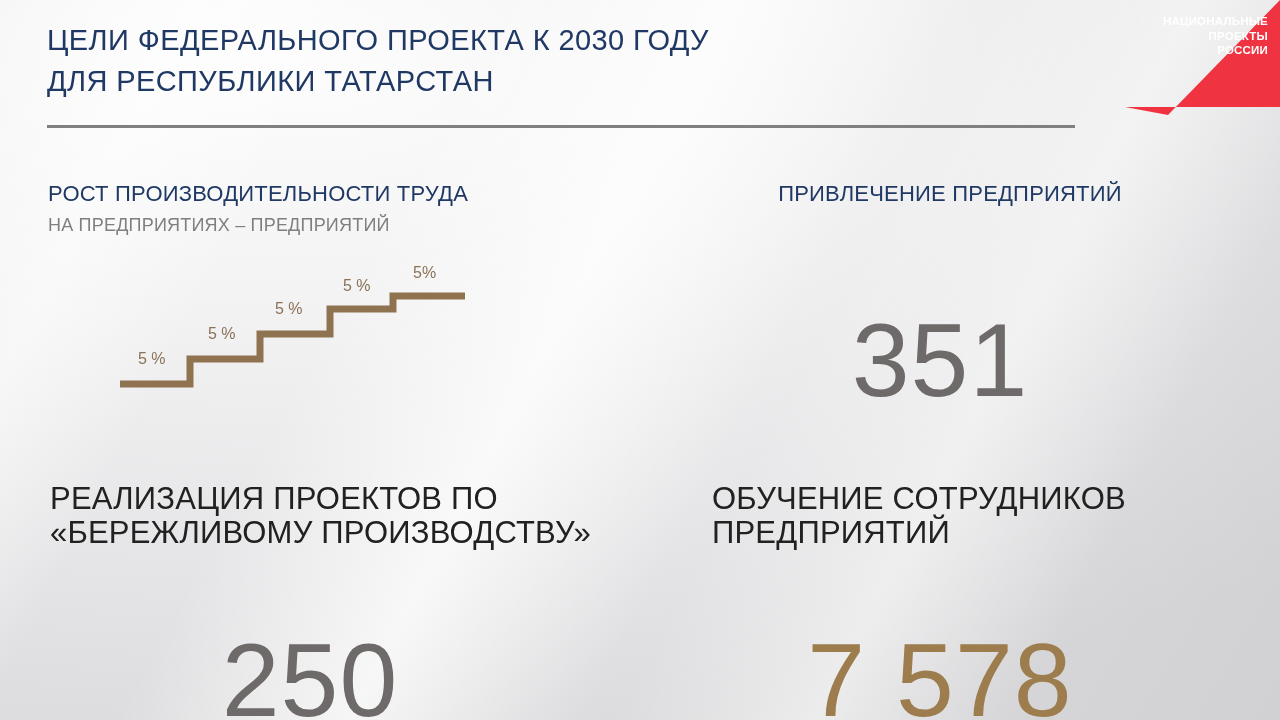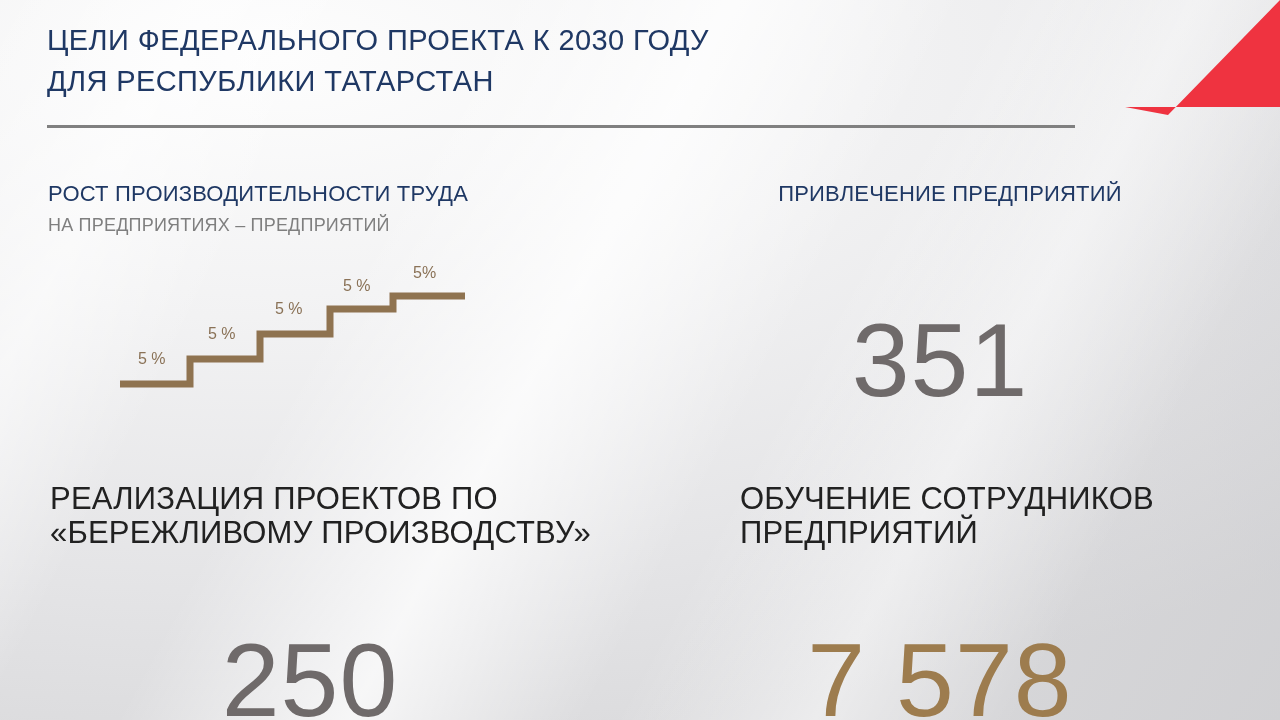--- a/index.html
+++ b/index.html
@@ -141,20 +141,23 @@
 
   <div class="slide-title">ЦЕЛИ ФЕДЕРАЛЬНОГО ПРОЕКТА К 2030 ГОДУ
 ДЛЯ РЕСПУБЛИКИ ТАТАРСТАН</div>
 
   <div class="title-divider"></div>
 
   <div class="logo">
     <svg width="175" height="115" viewBox="0 0 175 115">
       <polygon points="63,115 175,0 175,107 20,107" fill="#ef3340"></polygon>
     </svg>
+    <div class="logo-text">НАЦИОНАЛЬНЫЕ
+ПРОЕКТЫ
+РОССИИ</div>
   </div>
 
   <div class="block" style="left:48px; top:178px; width:640px;">
     <div class="sec-head-blue">РОСТ ПРОИЗВОДИТЕЛЬНОСТИ ТРУДА</div>
     <div class="sec-sub-gray">НА ПРЕДПРИЯТИЯХ – ПРЕДПРИЯТИЙ</div>
   </div>
 
   <div id="stairs-wrap">
     <svg id="stairs-svg" width="380" height="160" viewBox="0 0 380 160">
       <polyline points="10,122 80,122 80,97 150,97 150,72 220,72 220,47 283,47 283,34 355,34" fill="none" stroke="#8f7350" stroke-width="7" stroke-linecap="butt" stroke-linejoin="miter"></polyline>
@@ -172,19 +175,19 @@
     <div class="sec-head-blue">ПРИВЛЕЧЕНИЕ ПРЕДПРИЯТИЙ</div>
   </div>
   <div class="block bignum gray" style="left:690px; top:268px; width:500px;">351</div>
 
   <div class="block" style="left:50px; top:482px; width:600px;">
     <div class="sec-head-dark">РЕАЛИЗАЦИЯ ПРОЕКТОВ ПО
 «БЕРЕЖЛИВОМУ ПРОИЗВОДСТВУ»</div>
   </div>
   <div class="block bignum gray" style="left:40px; top:588px; width:540px;">250</div>
 
-  <div class="block" style="left:712px; top:482px; width:520px;margin-left:28px;">
+  <div class="block" style="left:712px; top:482px; width:520px;">
     <div class="sec-head-dark">ОБУЧЕНИЕ СОТРУДНИКОВ
 ПРЕДПРИЯТИЙ</div>
   </div>
   <div class="block bignum brown" style="left:660px; top:588px; width:560px;">7 578</div>
 
 </div>
 
 </body></html>

